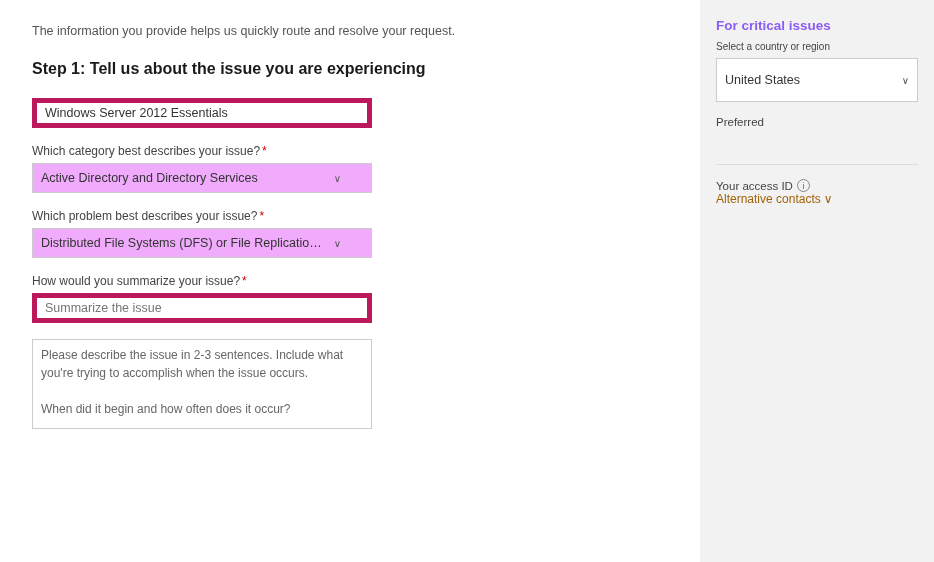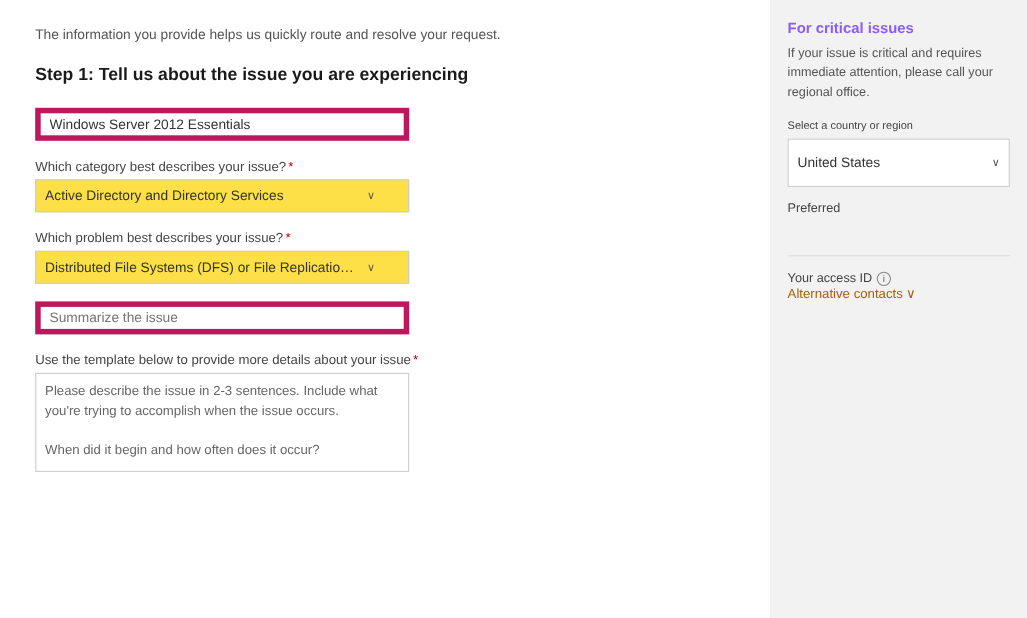--- a/index.html
+++ b/index.html
@@ -63,21 +63,21 @@
       position: relative;
       width: 340px;
     }
     .form-select-display {
       width: 340px;
       height: 30px;
       border: 1px solid #ccc;
       padding: 4px 30px 4px 8px;
       font-size: 12.5px;
       color: #333;
-      background: #fde047;
+      background: #f0abfc;
       display: flex;
       align-items: center;
       cursor: pointer;
       user-select: none;
       justify-content: space-between;
     }
     .form-select-display .select-text {
       flex: 1;
       overflow: hidden;
       text-overflow: ellipsis;
@@ -219,36 +219,35 @@
     </label>
     <div class="form-select-wrapper">
       <div class="form-select-display">
         <span class="select-text">Distributed File Systems (DFS) or File Replication Service issu</span>
         <span class="chevron-icon">∨</span>
       </div>
     </div>
   </div>
 
   <div class="form-group">
+    <label class="form-label">
+      <span>How would you summarize your issue?</span><span class="required-star">*</span>
+    </label>
     <input class="form-input" type="text" placeholder="Summarize the issue" style="">
   </div>
 
   <div class="form-group">
-    <label class="form-label">
-      <span>Use the template below to provide more details about your issue</span><span class="required-star">*</span>
-    </label>
     <textarea class="textarea-field" style="">Please describe the issue in 2-3 sentences. Include what you're trying to accomplish when the issue occurs.
 
 When did it begin and how often does it occur?</textarea>
   </div>
 </div>
 
 <div class="sidebar">
   <div class="sidebar-title">For critical issues</div>
-  <p class="sidebar-desc">If your issue is critical and requires immediate attention, please call your regional office.</p>
 
   <span class="sidebar-label">Select a country or region</span>
   <div class="country-select-wrapper">
     <div class="country-select-display">
       <span>United States</span>
       <span class="chevron-icon">∨</span>
     </div>
   </div>
 
   <span class="sidebar-field-label">Preferred</span>

